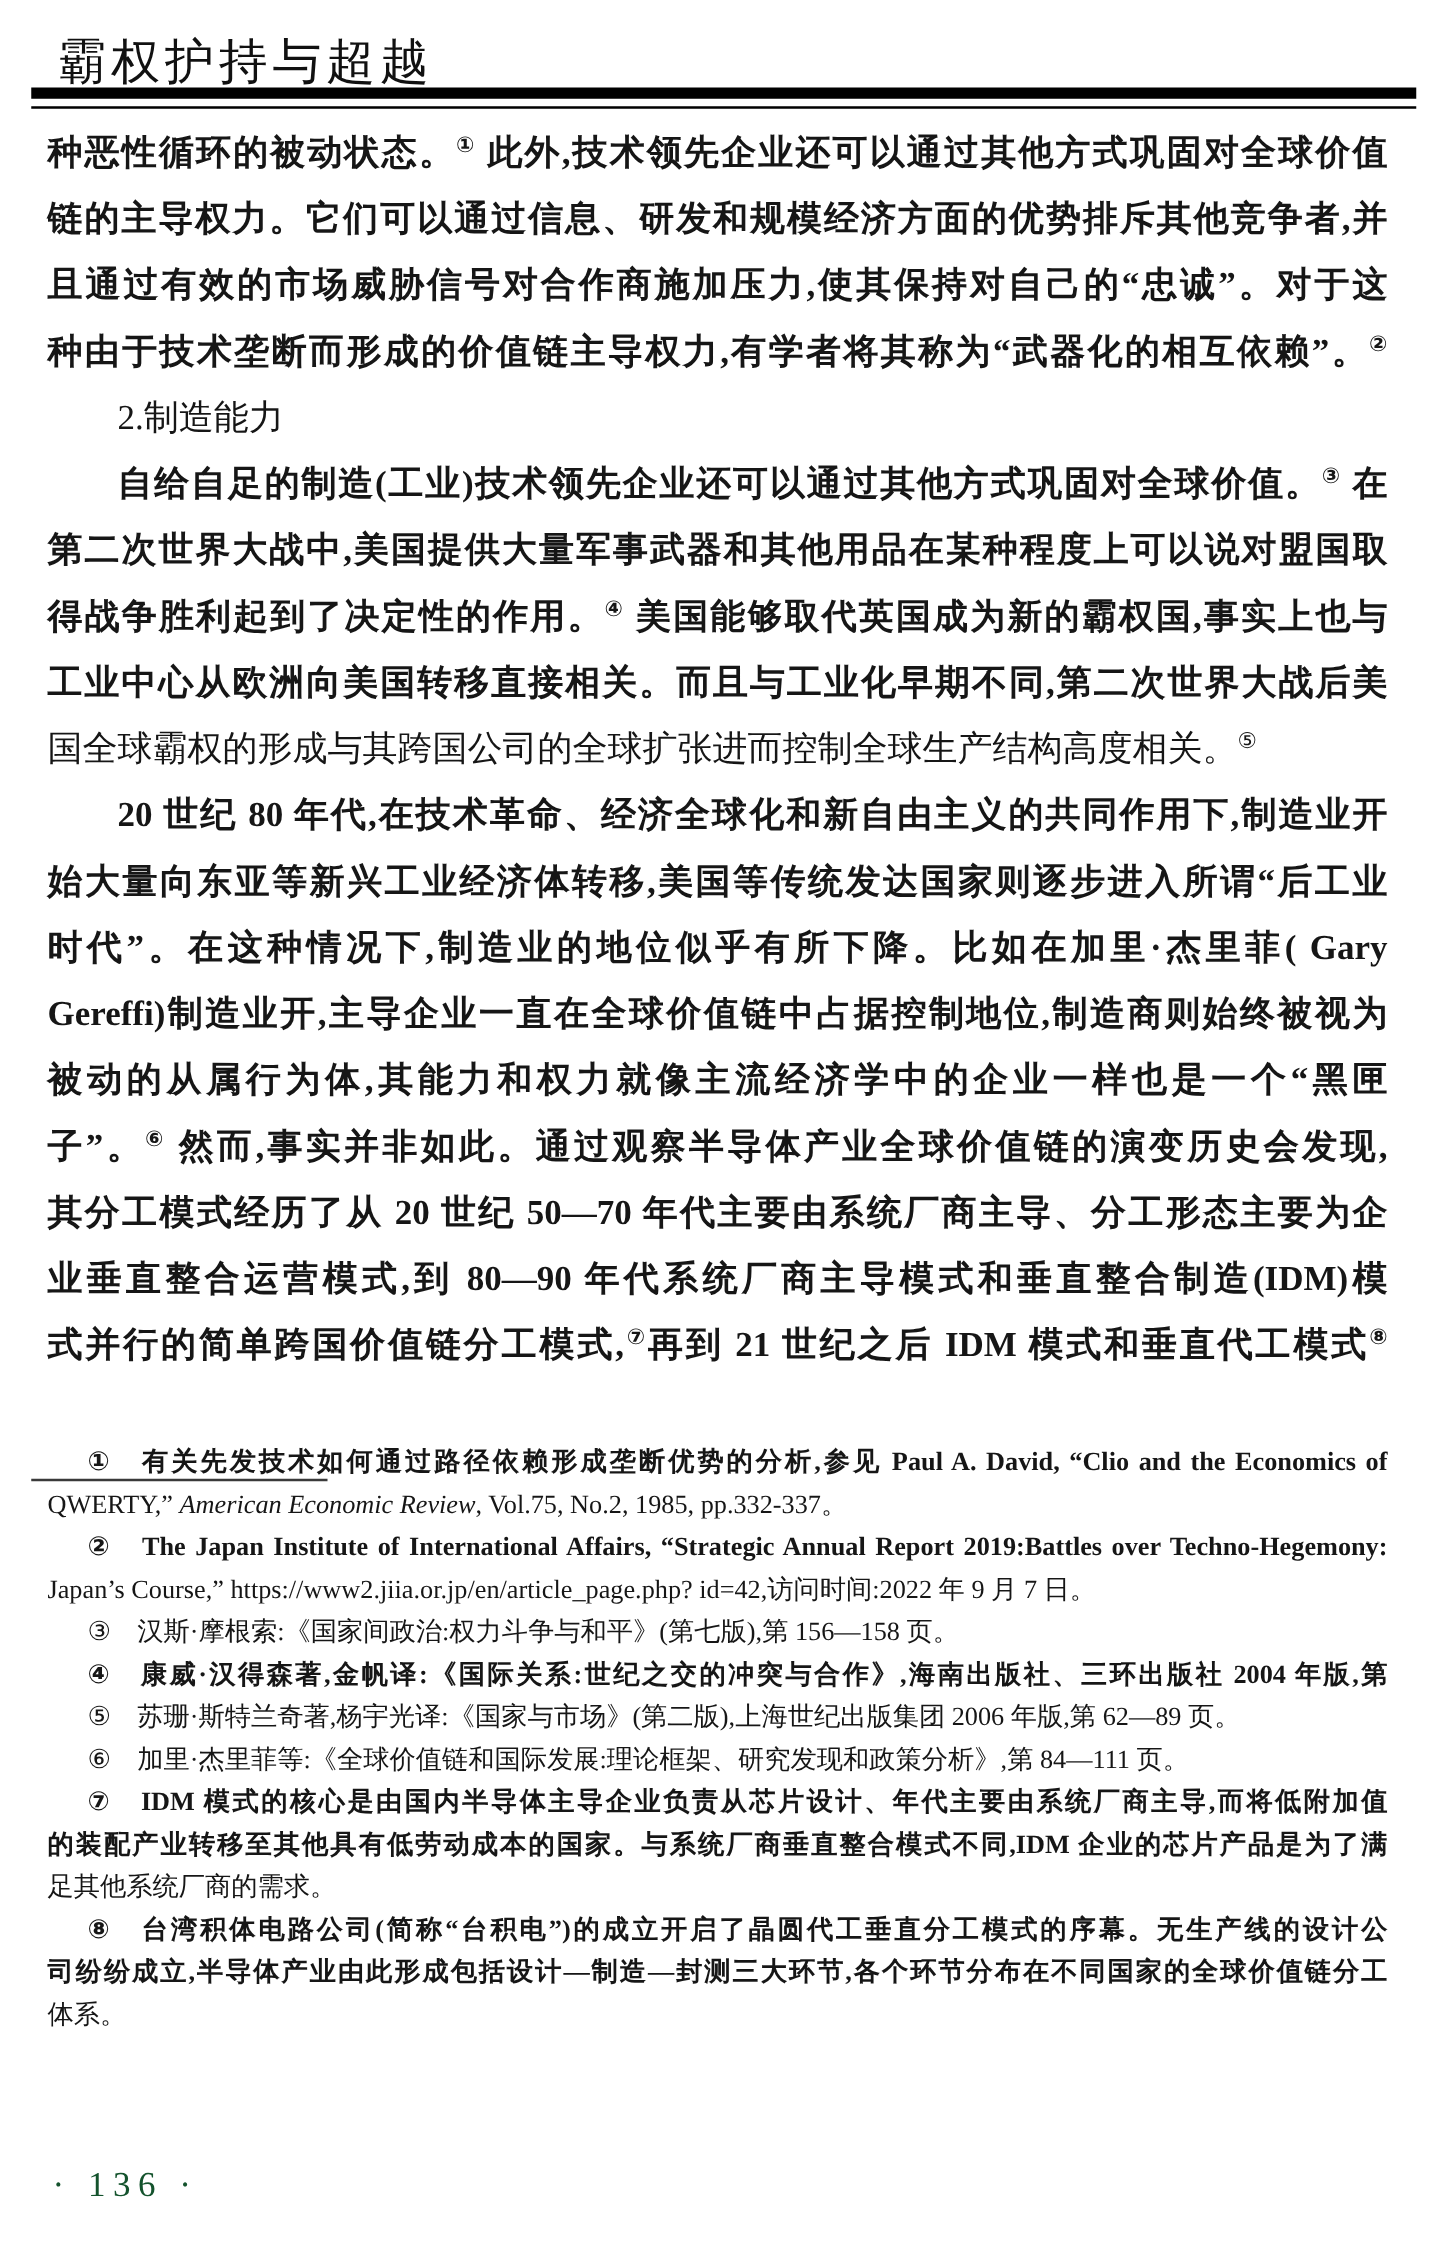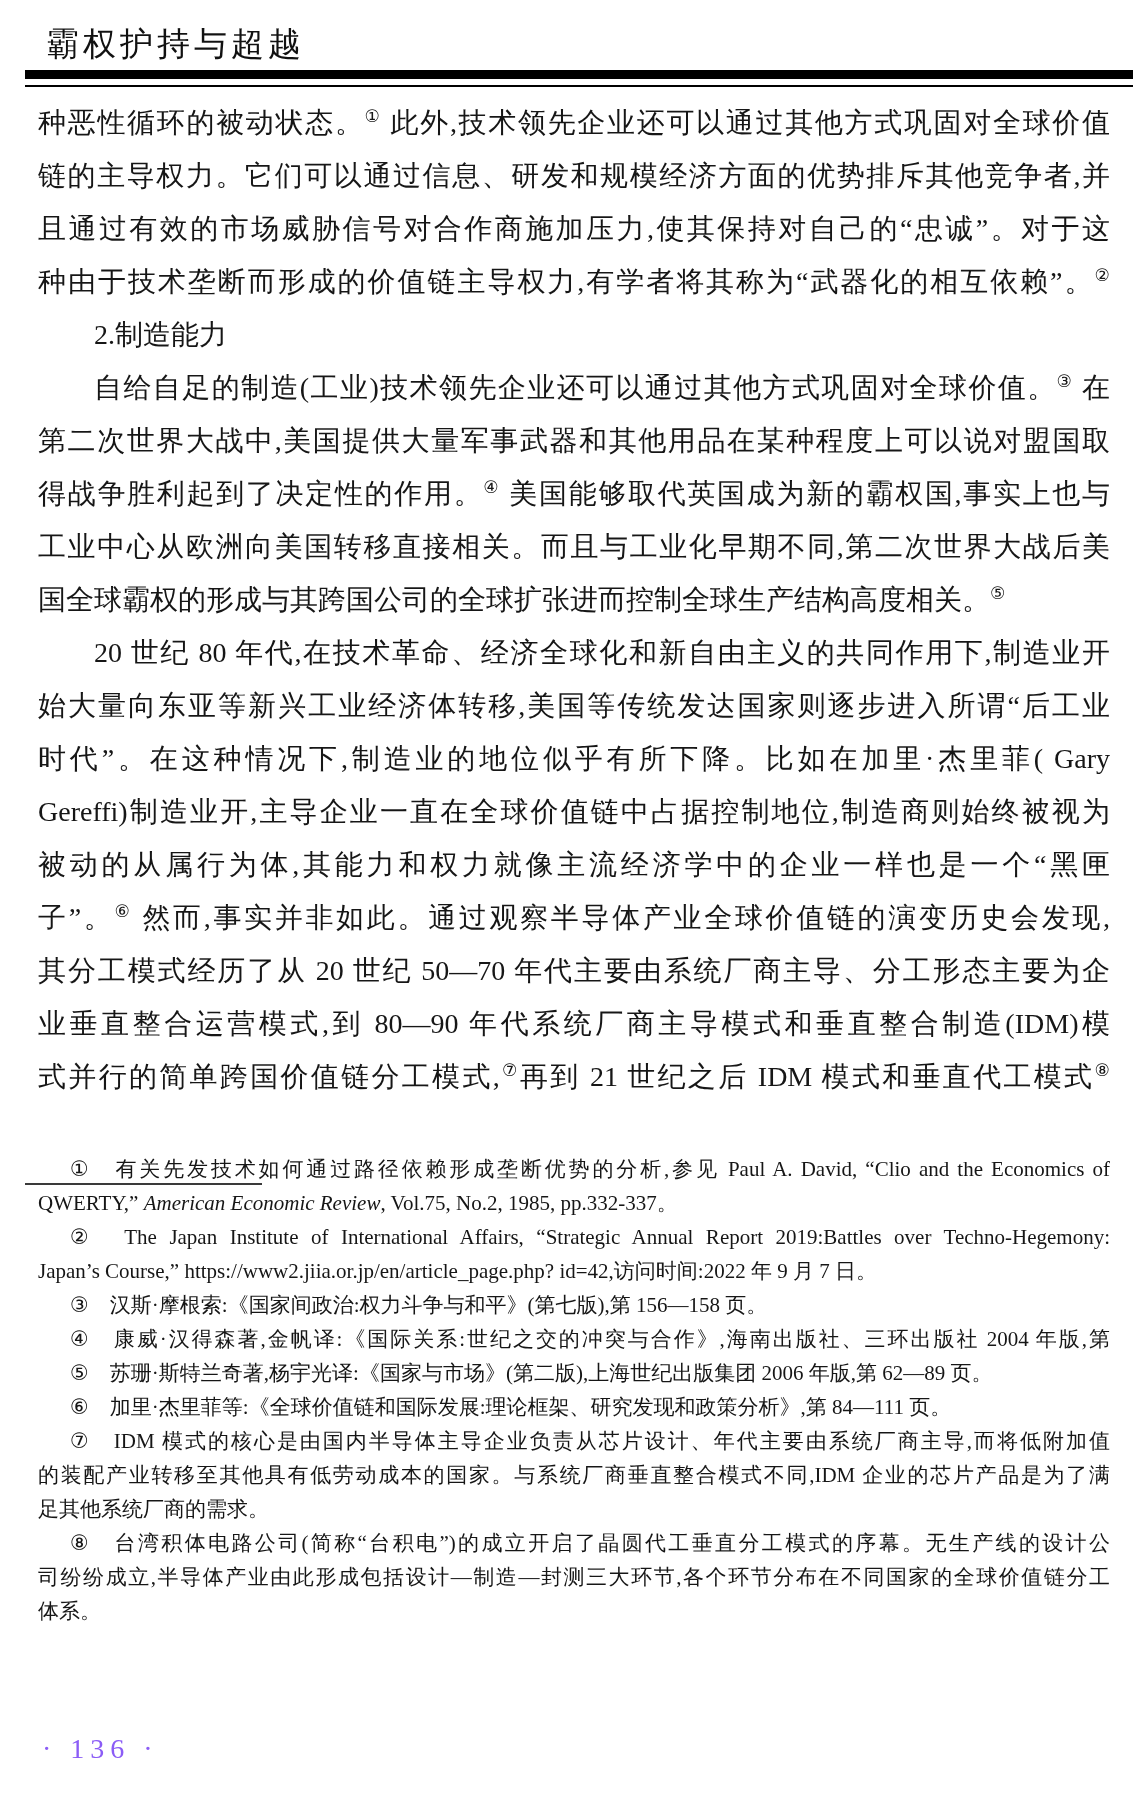--- a/index.html
+++ b/index.html
@@ -6,43 +6,43 @@
   .page{
     position:relative;
     width:1148px;height:1797px;
     background:#ffffff;
     color:#161616;
     font-family:"Liberation Serif","DejaVu Serif","DejaVu Sans",serif;
     overflow:hidden;
   }
   .running-head{
     position:absolute;left:46px;top:22px;
-    font-size:33px;letter-spacing:4px;color:#111;
+    font-size:39px;letter-spacing:4px;color:#111;
   }
   .rule-thick{position:absolute;left:25px;top:70px;width:1108px;height:9px;background:#000;}
   .rule-thin{position:absolute;left:25px;top:85px;width:1108px;height:2px;background:#000;}
   .body-text{
     position:absolute;left:38px;top:96px;width:1072px;
     font-size:28px;
   }
   .body-text .line{height:53px;line-height:53px;}
   .fn-area{
     position:absolute;left:38px;top:1152px;width:1072px;
     font-size:21px;
   }
   .fn-area .line{height:34px;line-height:34px;}
   .line{white-space:nowrap;overflow:visible;}
-  .line.just{white-space:normal;text-align:justify;text-align-last:justify;}
+  .line.just{white-space:normal;text-align:justify;text-align-last:justify;font-weight:bold;}
   .line.ind-body{text-indent:56px;}
   .line.ind-fn{text-indent:32px;}
   sup.cnote{font-size:0.62em;vertical-align:0.55em;line-height:0;}
   .fn-separator{position:absolute;left:25px;top:1183px;width:237px;height:2px;background:#3a3a3a;}
   .page-number{
     position:absolute;left:42px;top:1733px;
-    font-size:28px;letter-spacing:6px;color:#8b5cf6;
+    font-size:28px;letter-spacing:6px;color:#14532d;
   }
 </style>
 </head>
 <body>
 
 <div class="page">
   <div class="running-head">霸权护持与超越</div>
   <div class="rule-thick"></div>
   <div class="rule-thin"></div>
 

